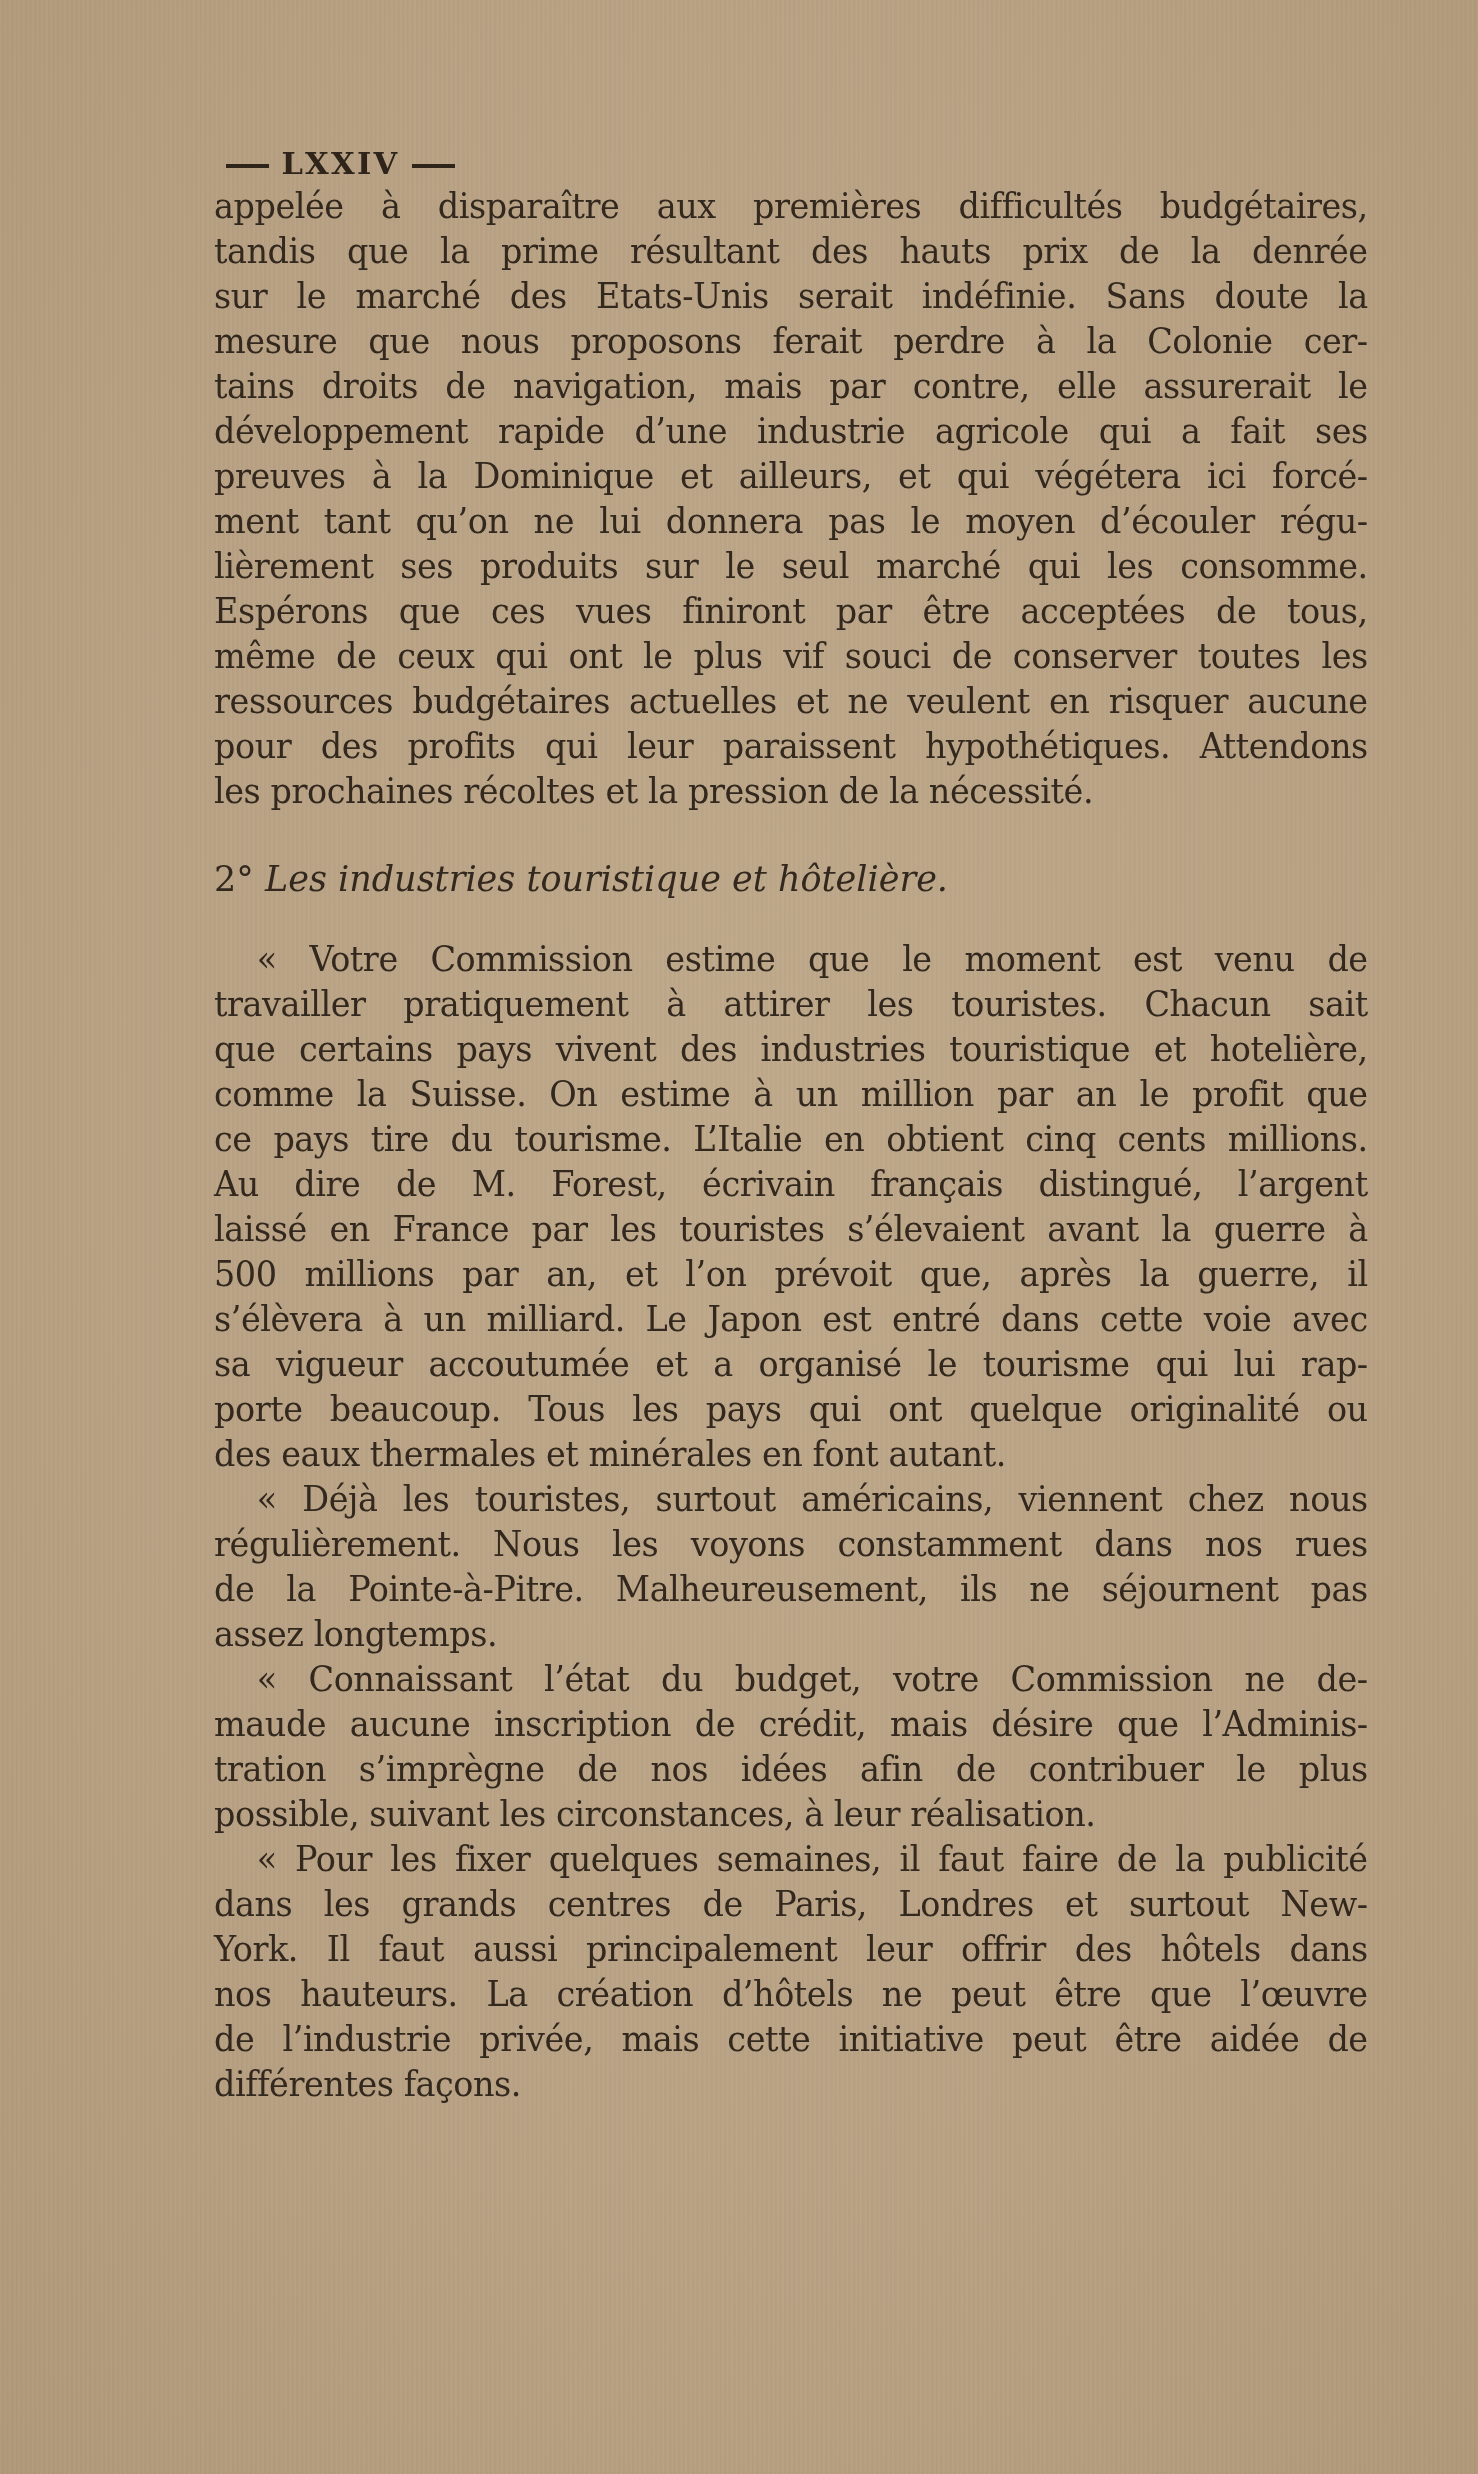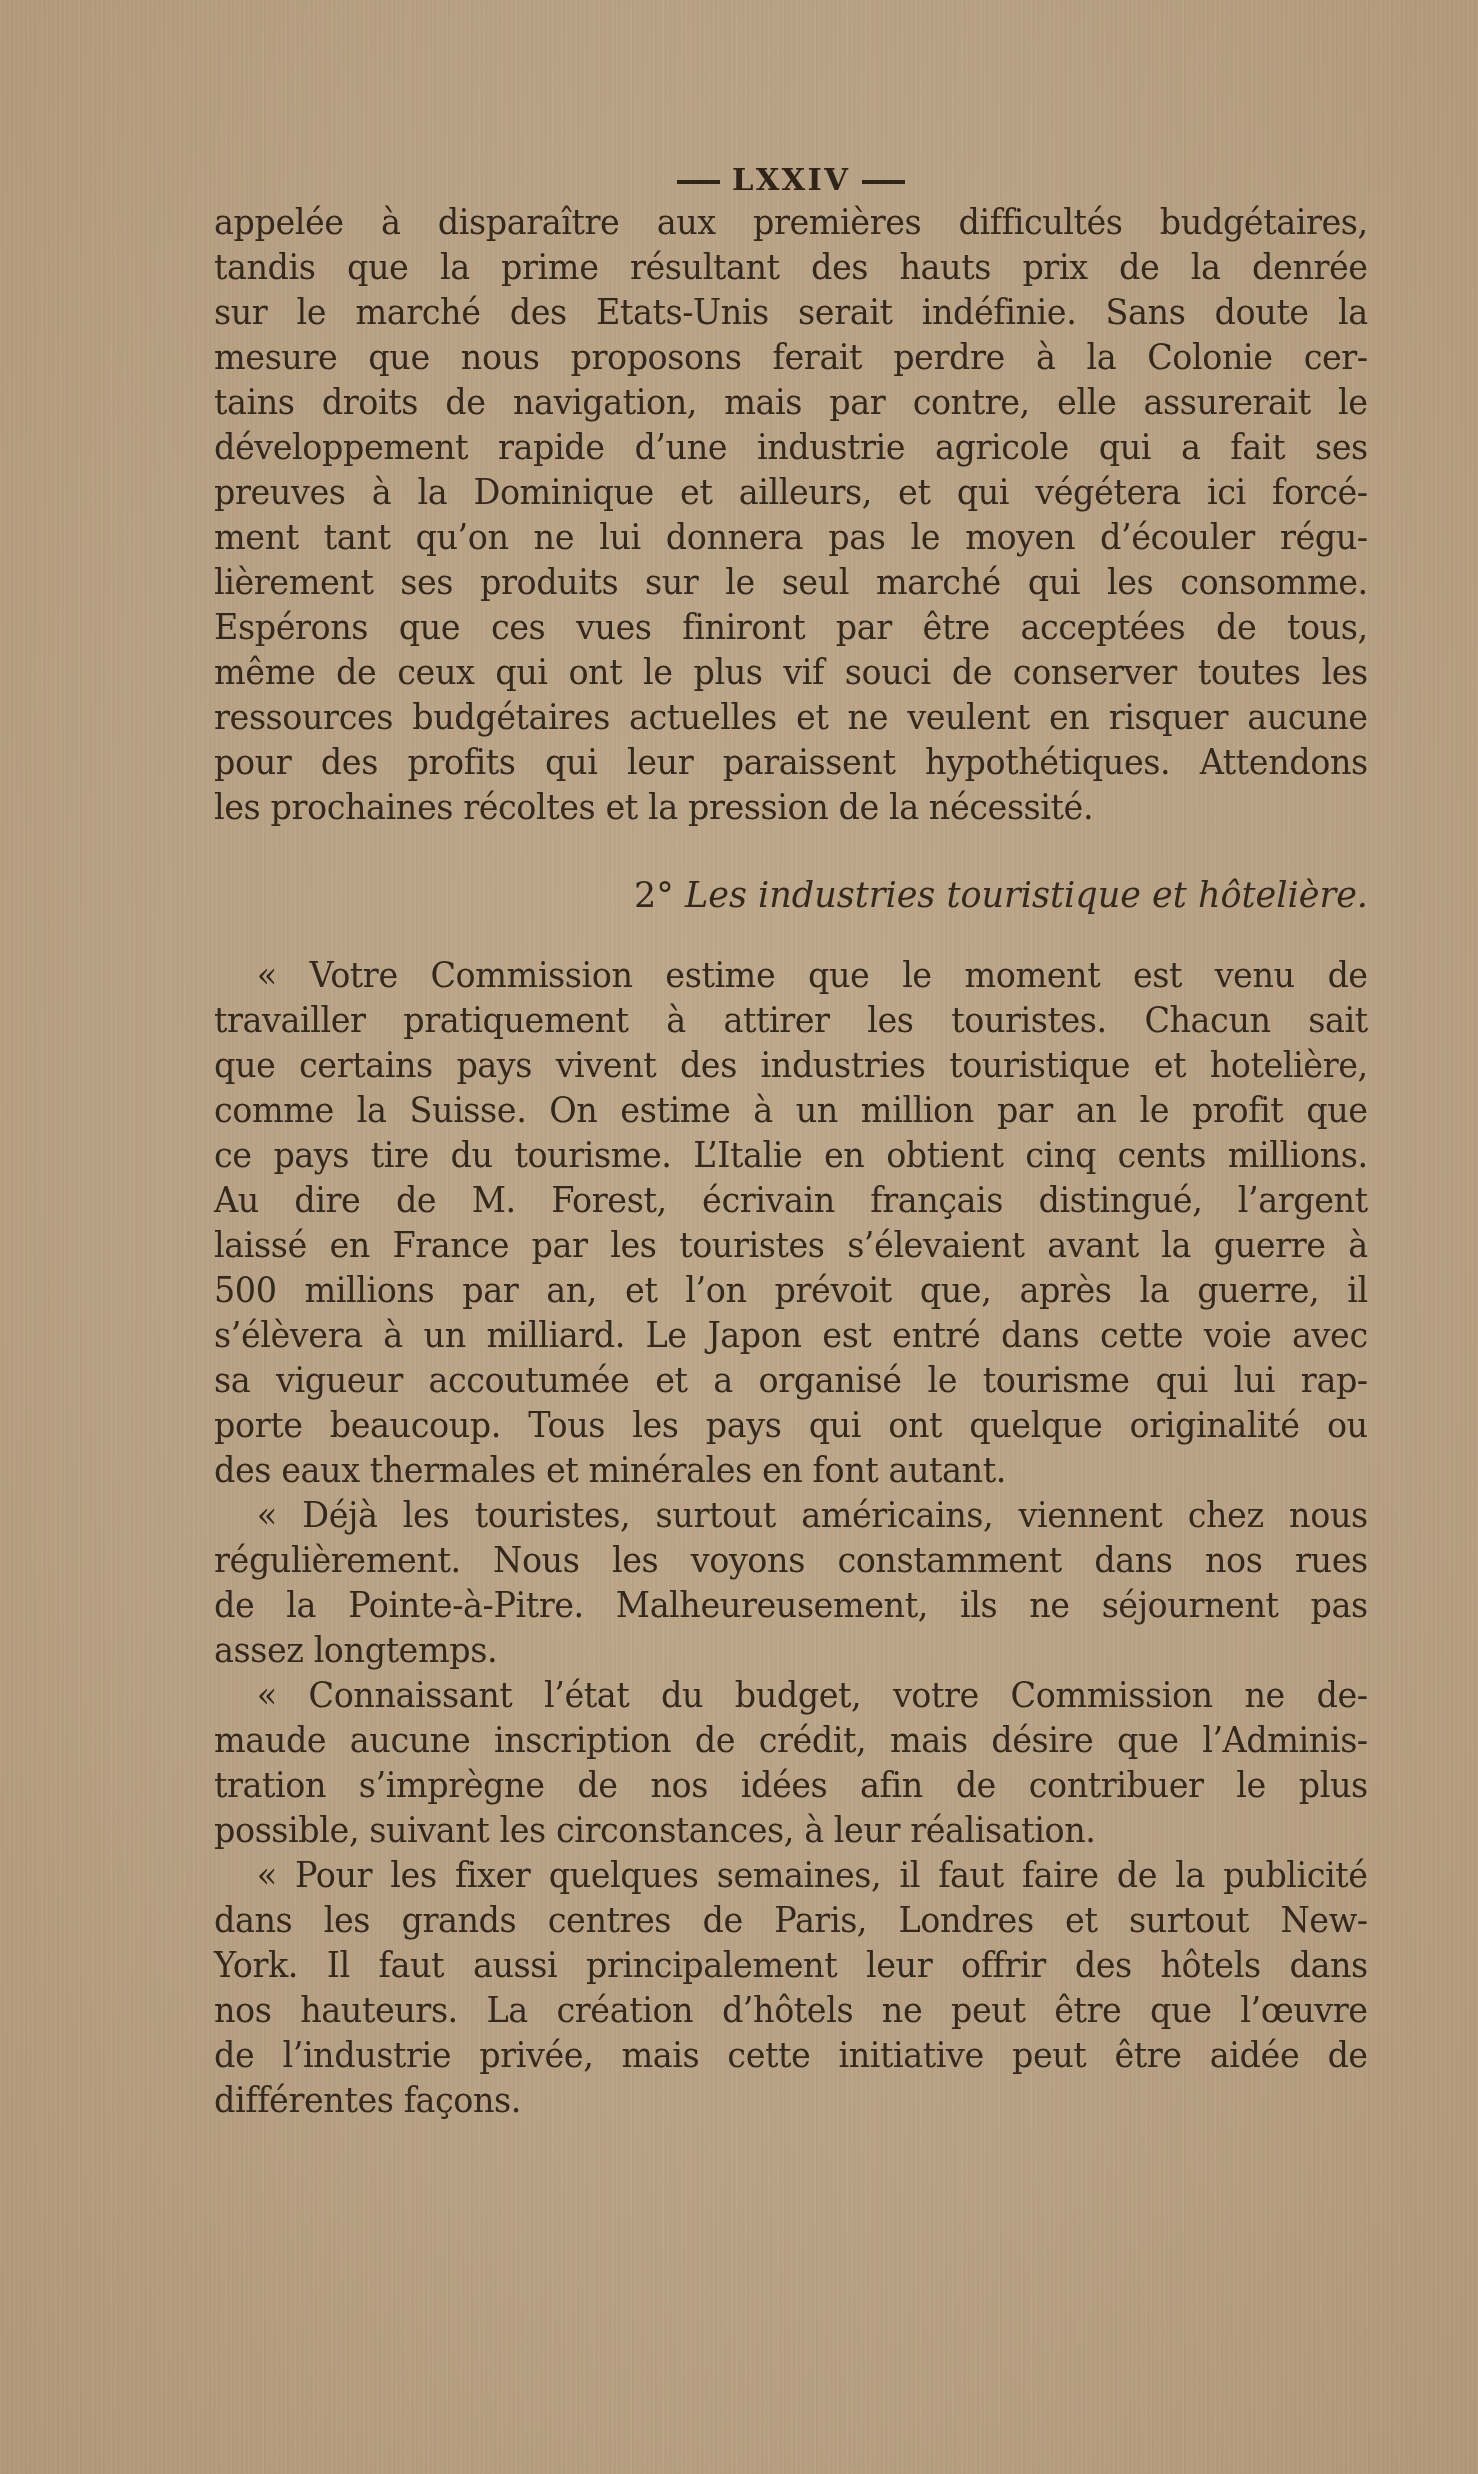--- a/index.html
+++ b/index.html
@@ -10,33 +10,33 @@
       repeating-linear-gradient(90deg, rgba(255,255,255,0.025) 0px, rgba(255,255,255,0.025) 1.5px, rgba(0,0,0,0.02) 2.3px, rgba(0,0,0,0.0) 4.6px),
       radial-gradient(ellipse at 50% 45%, #bfa98b 0%, #b8a183 60%, #b09879 100%);
     font-family: "DejaVu Serif", "Liberation Serif", serif;
     color: #33281e;
     position: relative;
   }
   .page {
     position: absolute; left: 214px; top: 143px; width: 1154px;
   }
   .running-head {
-    text-align: center; font-size: 30.5px; font-weight: bold; letter-spacing: 2.3px;
-    height: 40px; line-height: 40px; color: #2e241a; margin-top: 16px;
+    font-size: 30.5px; font-weight: bold; letter-spacing: 2.3px;
+    height: 40px; line-height: 40px; color: #2e241a;
   }
   .running-head .dash { display: inline-block; width: 43px; height: 3.8px; background: #2e241a; vertical-align: middle; margin: 0 12.2px; }
   .line {
     font-size: 36px; line-height: 45px; height: 45px; white-space: nowrap;
     text-align: justify; text-align-last: justify; letter-spacing: -0.5px;
     transform-origin: left center; transform: scaleX(0.93); width: 107.5%;
   }
   .line.last { text-align-last: left; }
   .line.indent { padding-left: 46px; box-sizing: border-box; }
   .heading {
-    text-align: right; font-size: 35px; font-style: italic; height: 70px; line-height: 70px; margin-top: 30.5px; margin-bottom: 4.6px;
+    text-align: left; font-size: 35px; font-style: italic; height: 70px; line-height: 70px; margin-top: 30.5px; margin-bottom: 4.6px;
   }
   .heading .num { font-style: normal; }
   .gap { height: 18.3px; }
 </style>
 </head>
 <body>
 
 <div class="page">
 
   <div class="running-head">

